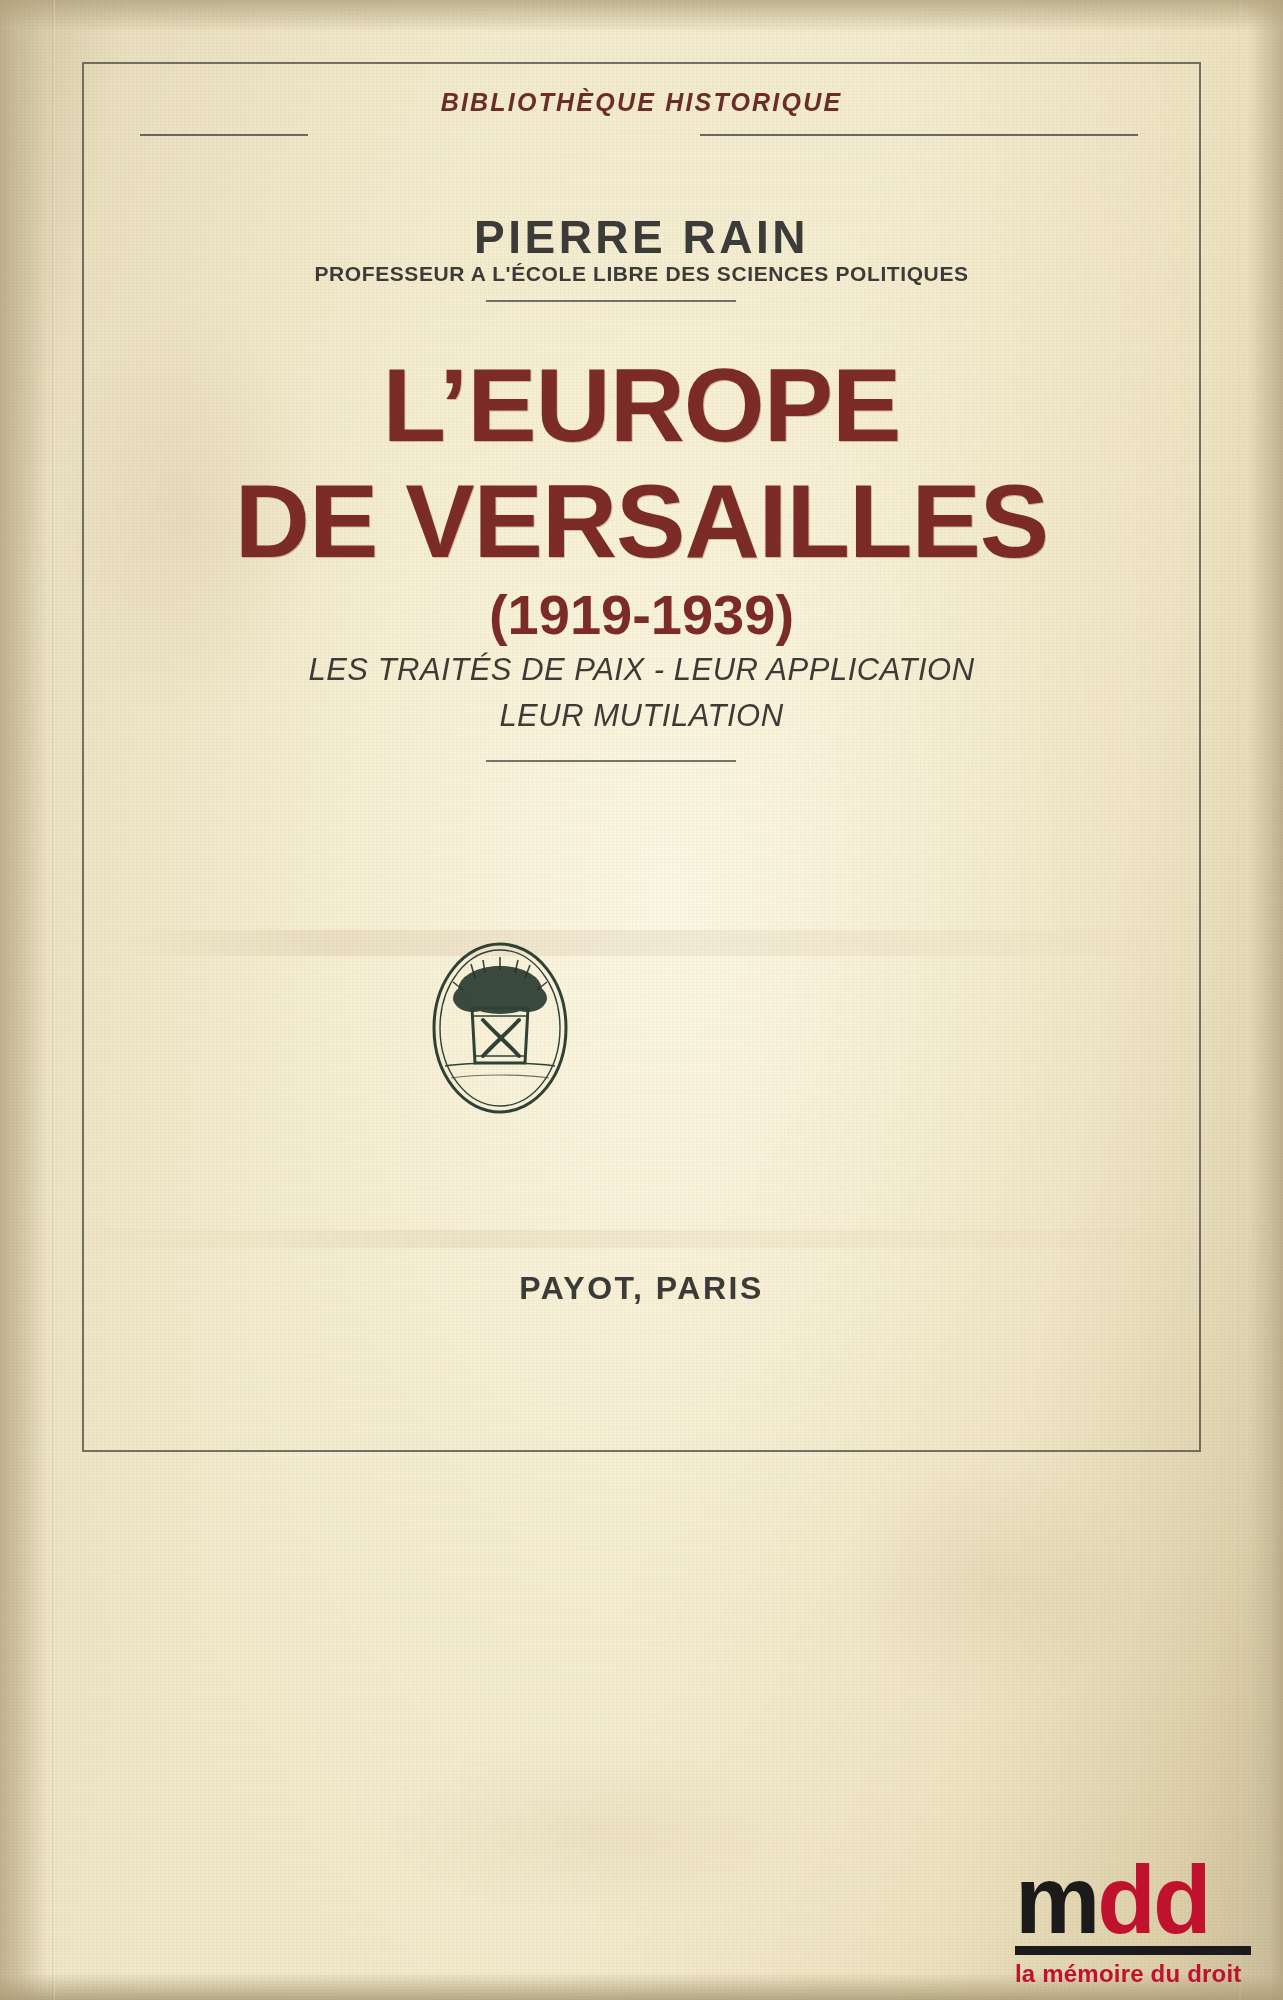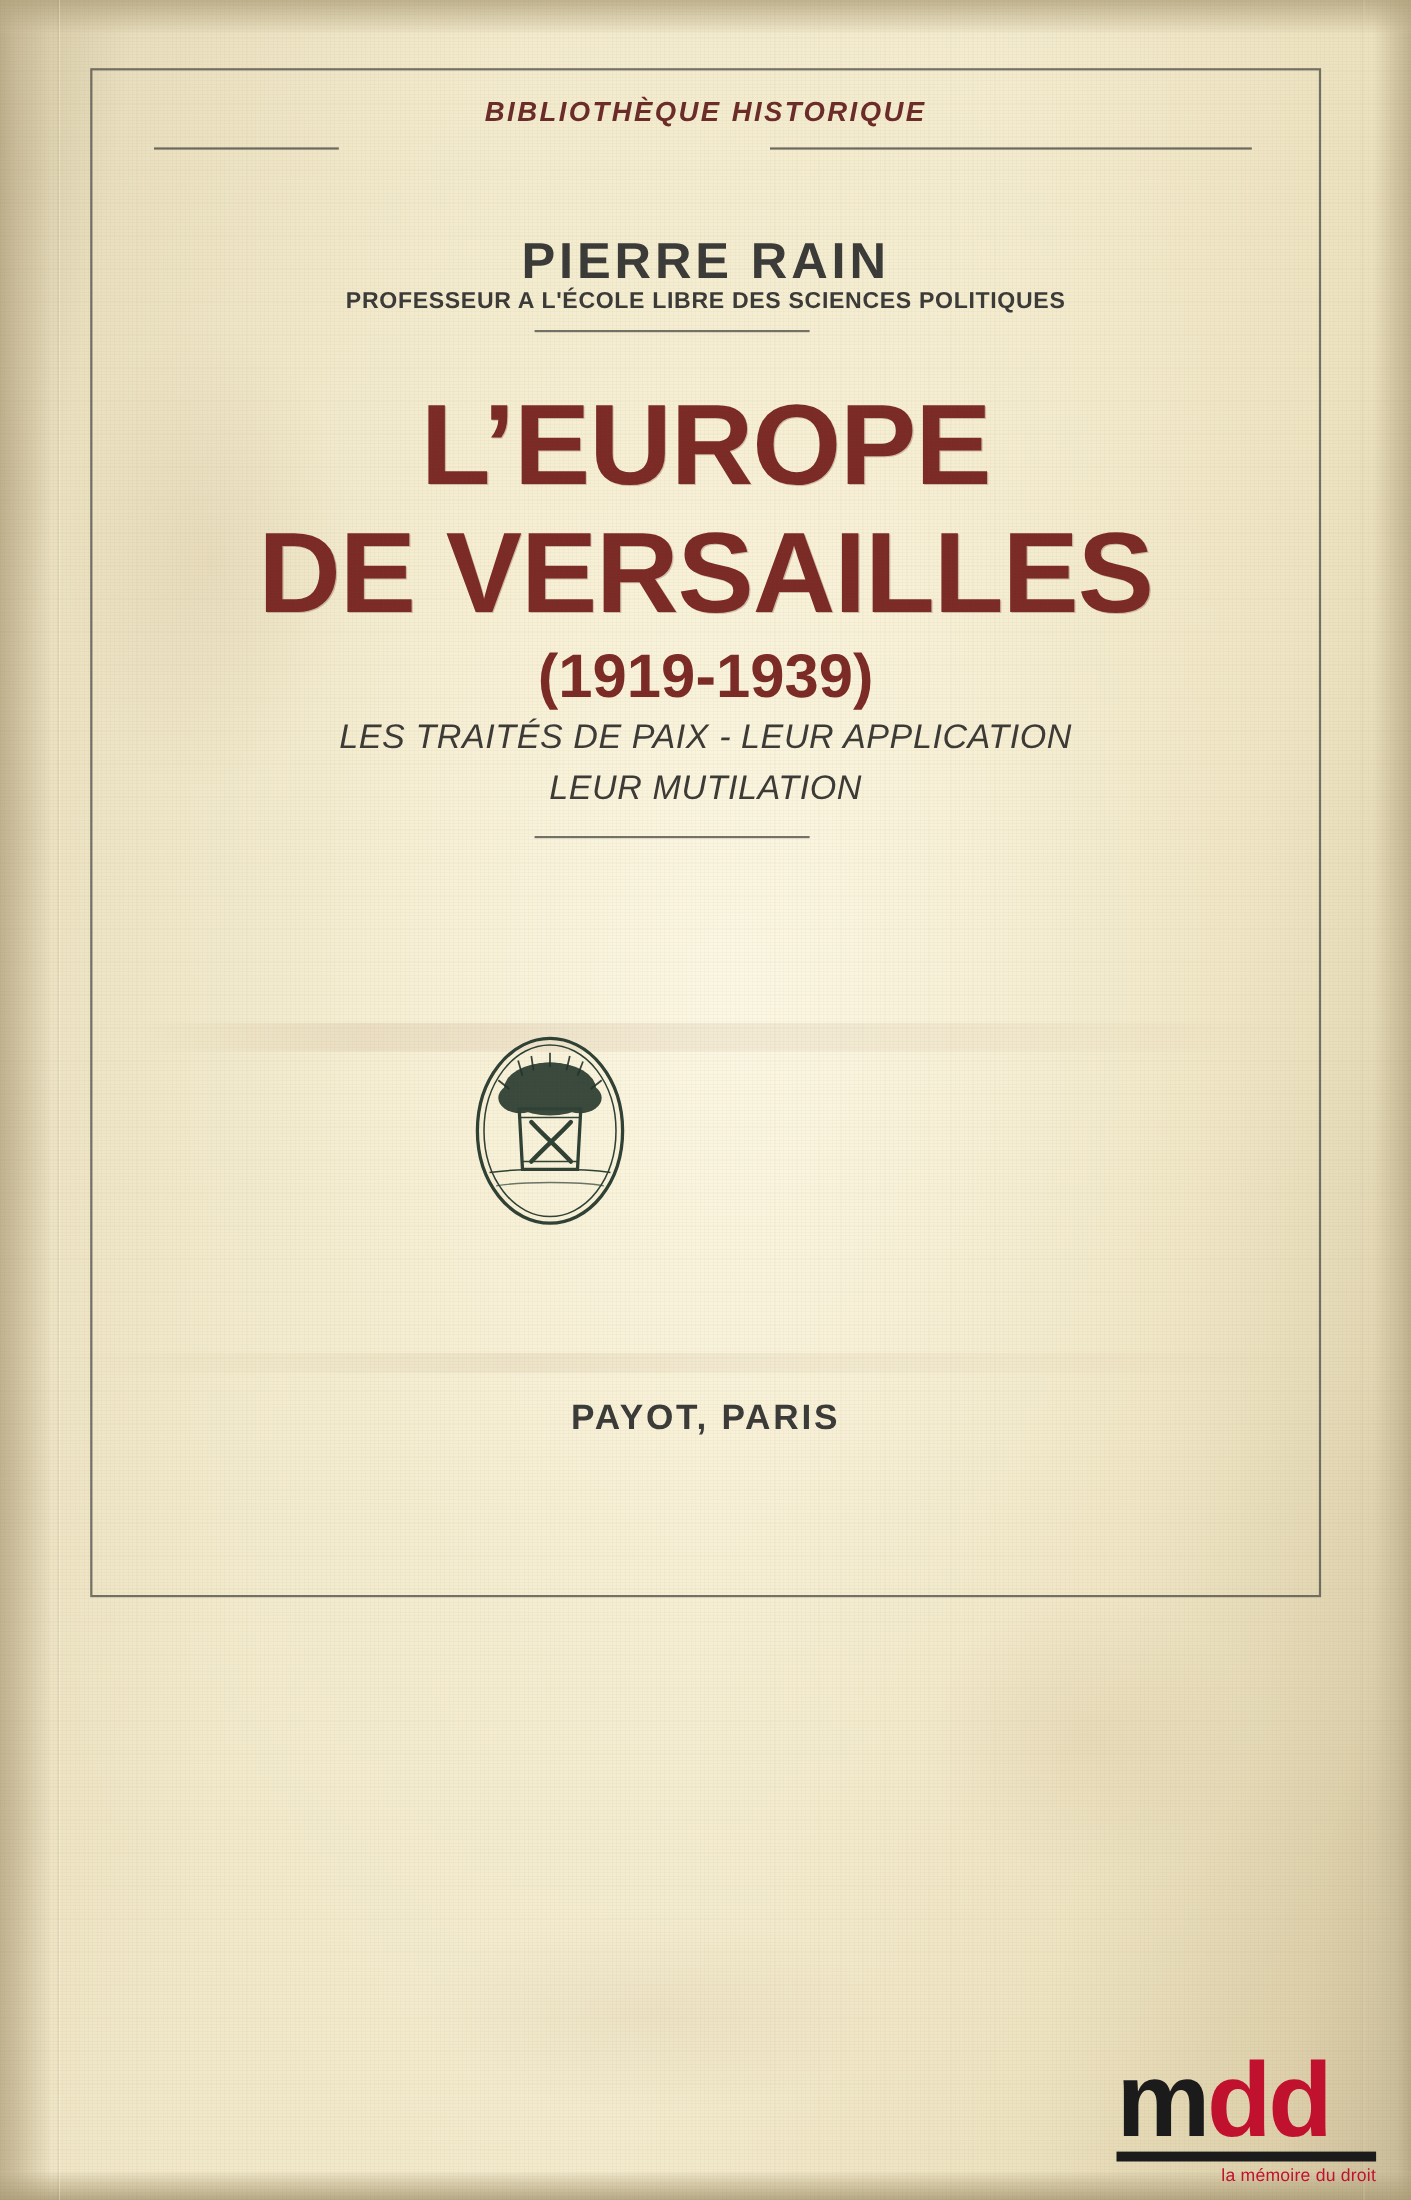--- a/index.html
+++ b/index.html
@@ -222,24 +222,24 @@
   .mdd-d1 { color: #c0122f; }
   .mdd-d2 { color: #c0122f; }
   .mdd-bar {
     height: 9px;
     background: #1b1b1b;
     margin: 4px 0 5px 0;
     width: 236px;
   }
   .mdd-tag {
     color: #c0122f;
-    font-size: 16px;
+    font-size: 24px;
     letter-spacing: .2px;
-    text-align: right;
     width: 236px;
+    font-weight: bold;
   }
   
   .grain {
     position: absolute; left:0; top:0; width:1283px; height:2000px;
     background-image:
       repeating-linear-gradient(0deg, rgba(120,100,70,0.035) 0px, rgba(120,100,70,0.035) 1px, rgba(255,255,255,0) 1px, rgba(255,255,255,0) 3px),
       repeating-linear-gradient(90deg, rgba(120,100,70,0.03) 0px, rgba(120,100,70,0.03) 1px, rgba(255,255,255,0) 1px, rgba(255,255,255,0) 4px);
     pointer-events: none;
   }
 </style>

